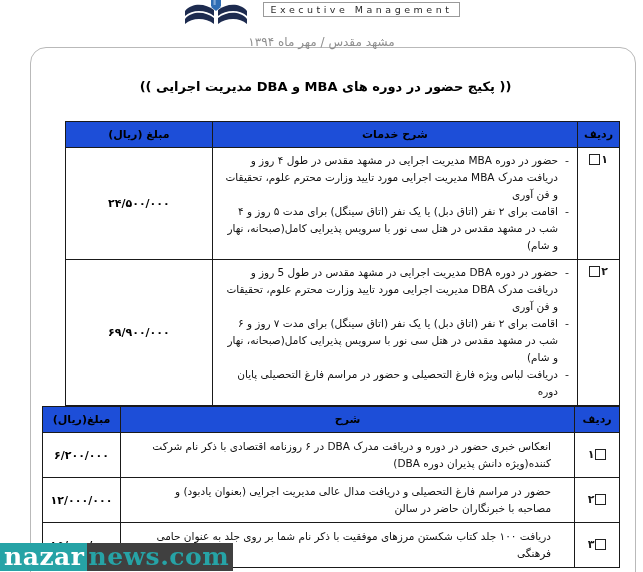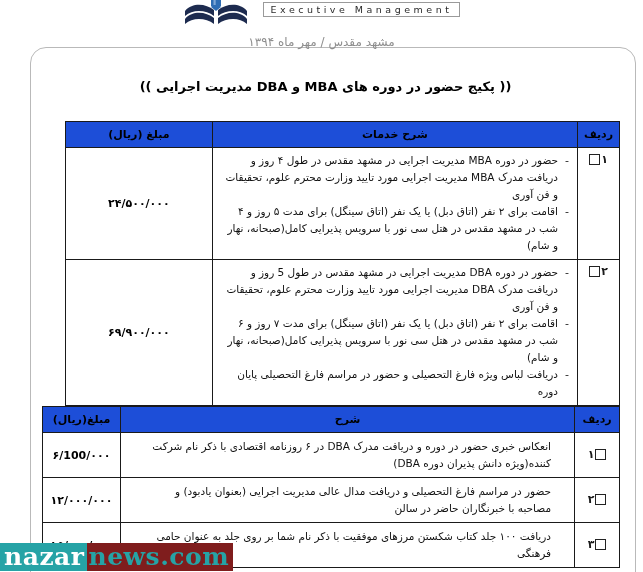--- a/index.html
+++ b/index.html
@@ -93,21 +93,21 @@
   .side-table .svc-text{display:block;}
   .side-table td{height:26px;}
   
   .watermark{
     position:absolute;left:0;bottom:1px;z-index:3;
     font-family:"DejaVu Serif",serif;font-weight:bold;
     font-size:25px;line-height:28px;letter-spacing:0.5px;
     display:flex;align-items:center;
   }
   .wm-1{color:#ffffff;background:#26a3a6;padding:0 3px 0 4px;}
-  .wm-2{color:#26a3a6;background:#7f1d1d;padding:0 4px 0 1px;}
+  .wm-2{color:#26a3a6;background:#404040;padding:0 4px 0 1px;}
 </style>
 </head>
 <body>
 
 <div class="doc-frame"></div>
 
 <div class="header">
   <div class="logo-row">
     <svg class="book-svg" width="66" height="34" viewBox="0 0 66 34">
 
@@ -211,21 +211,21 @@
     <tr>
       <td class="rownum-cell">
         <div class="rownum-inner">
           <span class="num">۱</span>
           <span class="cbx"></span>
         </div>
       </td>
       <td class="desc-cell">
         <span class="svc-text">انعکاس خبری حضور در دوره و دریافت مدرک DBA در ۶ روزنامه اقتصادی با ذکر نام شرکت کننده(ویژه دانش پذیران دوره DBA)</span>
       </td>
-      <td class="amount-cell">۶/100/۰۰۰</td>
+      <td class="amount-cell">۶/۲۰۰/۰۰۰</td>
     </tr>
 
     <tr>
       <td class="rownum-cell">
         <div class="rownum-inner">
           <span class="num">۲</span>
           <span class="cbx"></span>
         </div>
       </td>
       <td class="desc-cell">

